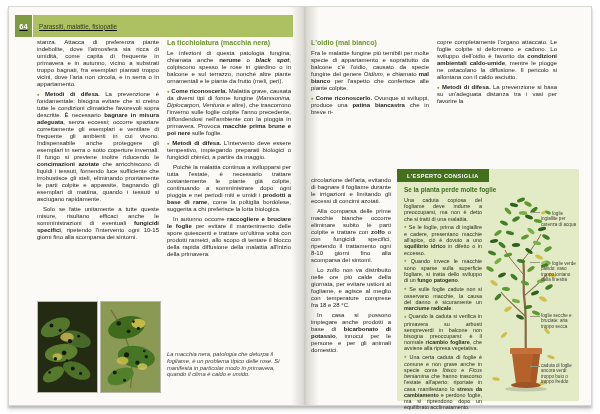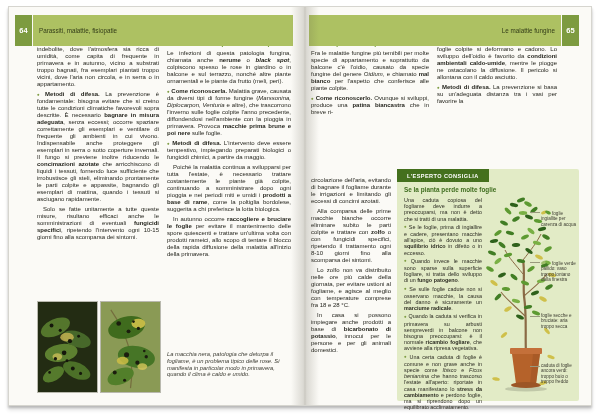--- a/index.html
+++ b/index.html
@@ -15,21 +15,21 @@
     background: #fbfaf6;
     border: 1px solid #d6d5cf;
     box-shadow: 0 2px 2px rgba(0,0,0,.18), 0 4px 4px rgba(0,0,0,.12);
   }
   .gutter {
     position: absolute; left: 282px; top: 0; width: 28px; height: 100%;
     background: linear-gradient(90deg, rgba(0,0,0,0), rgba(90,85,70,.20) 44%, rgba(90,85,70,.30) 50%, rgba(90,85,70,.20) 56%, rgba(0,0,0,0));
     z-index: 6; pointer-events: none;
   }
   
-  .hdr { position: absolute; top: 8px; height: 31px; display: flex; z-index: 2; }
+  .hdr { position: absolute; top: 8px; height: 22px; display: flex; z-index: 2; text-decoration: underline; }
   .hdr-left  { left: 6px;   width: 278px; }
   .hdr-right { left: 300px; width: 270px; }
   .hdr-num {
     flex: 0 0 17px; width: 17px; background: #7d9b40; color: #fff;
     font-size: 7.5px; font-weight: bold;
     display: flex; align-items: center; justify-content: center;
   }
   .hdr-bar {
     flex: 1; background: #adc162; color: #333d18; font-size: 6.3px;
     display: flex; align-items: center; padding: 0 6px;
@@ -91,26 +91,20 @@
 </head>
 <body>
 
 <div class="spread">
 
   <div class="hdr hdr-left">
     <div class="hdr-num">64</div>
     <div class="hdr-bar">
       <span>Parassiti, malattie, fisiopatie</span>
     </div>
-  </div>
-  <div class="hdr hdr-right">
-    <div class="hdr-bar">
-      <span>Le malattie fungine</span>
-    </div>
-    <div class="hdr-num">65</div>
   </div>
 
   <div class="tcol" id="lp-col1">
       <p class="para"><span>stanza. Attacca di preferenza piante indebolite, dove l'atmosfera sia ricca di umidità, come capita di frequente in primavera e in autunno, vicino a substrati troppo bagnati, fra esemplari piantati troppo vicini, dove l'aria non circola, e in serra o in appartamento.</span></p>
       <p class="para"><span class="bullet">●</span><span class="b">Metodi di difesa.</span><span> La prevenzione è fondamentale: bisogna evitare che si creino tutte le condizioni climatiche favorevoli sopra descritte. È necessario </span><span class="b">bagnare in misura adeguata</span><span>, senza eccessi; occorre spaziare correttamente gli esemplari e ventilare di frequente gli ambienti in cui vivono. Indispensabile anche proteggere gli esemplari in serra o sotto coperture invernali. Il fungo si previene inoltre riducendo le </span><span class="b">concimazioni azotate</span><span> che arricchiscono di liquidi i tessuti, fornendo luce sufficiente che irrobustisce gli steli, eliminando prontamente le parti colpite e appassite, bagnando gli esemplari di mattina, quando i tessuti si asciugano rapidamente.</span></p>
       <p class="para indent"><span>Solo se fatte unitamente a tutte queste misure, risultano efficaci anche le somministrazioni di eventuali </span><span class="b">fungicidi specifici</span><span>, ripetendo l'intervento ogni 10-15 giorni fino alla scomparsa dei sintomi.</span></p>
     </div>
 
   <div class="tcol" id="lp-col2">
     <h3 class="green-head">La ticchiolatura (macchia nera)</h3>

